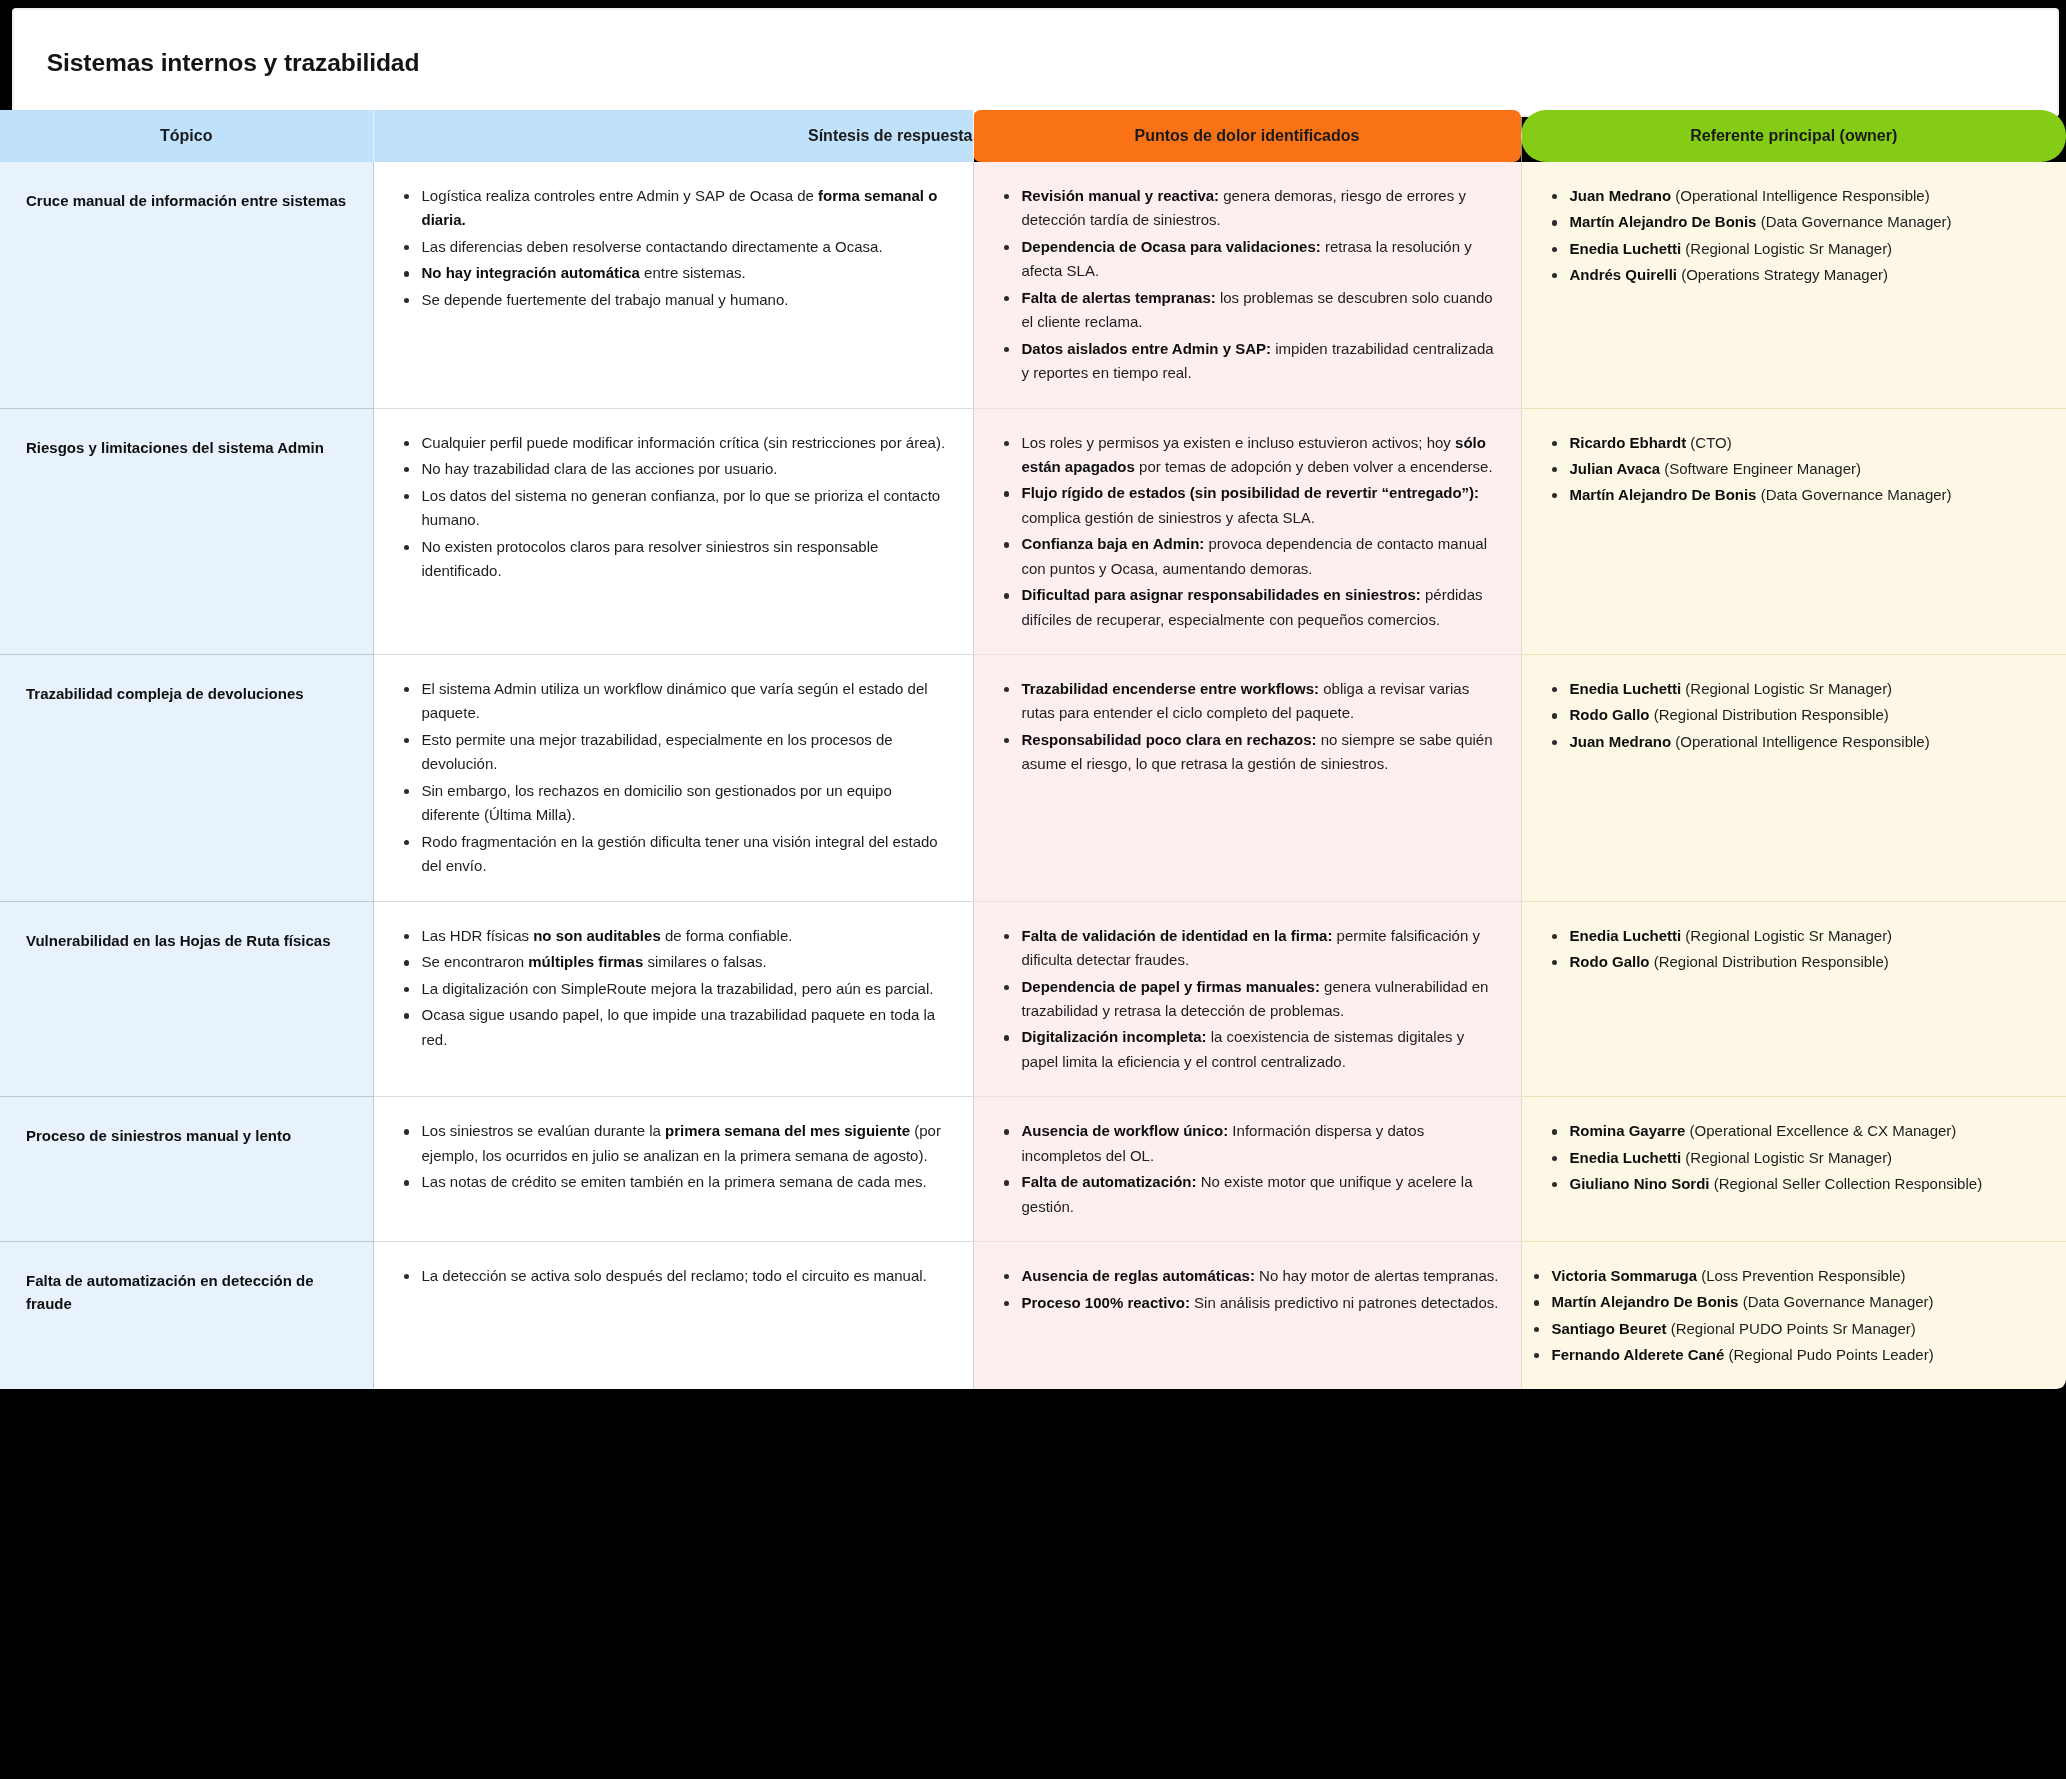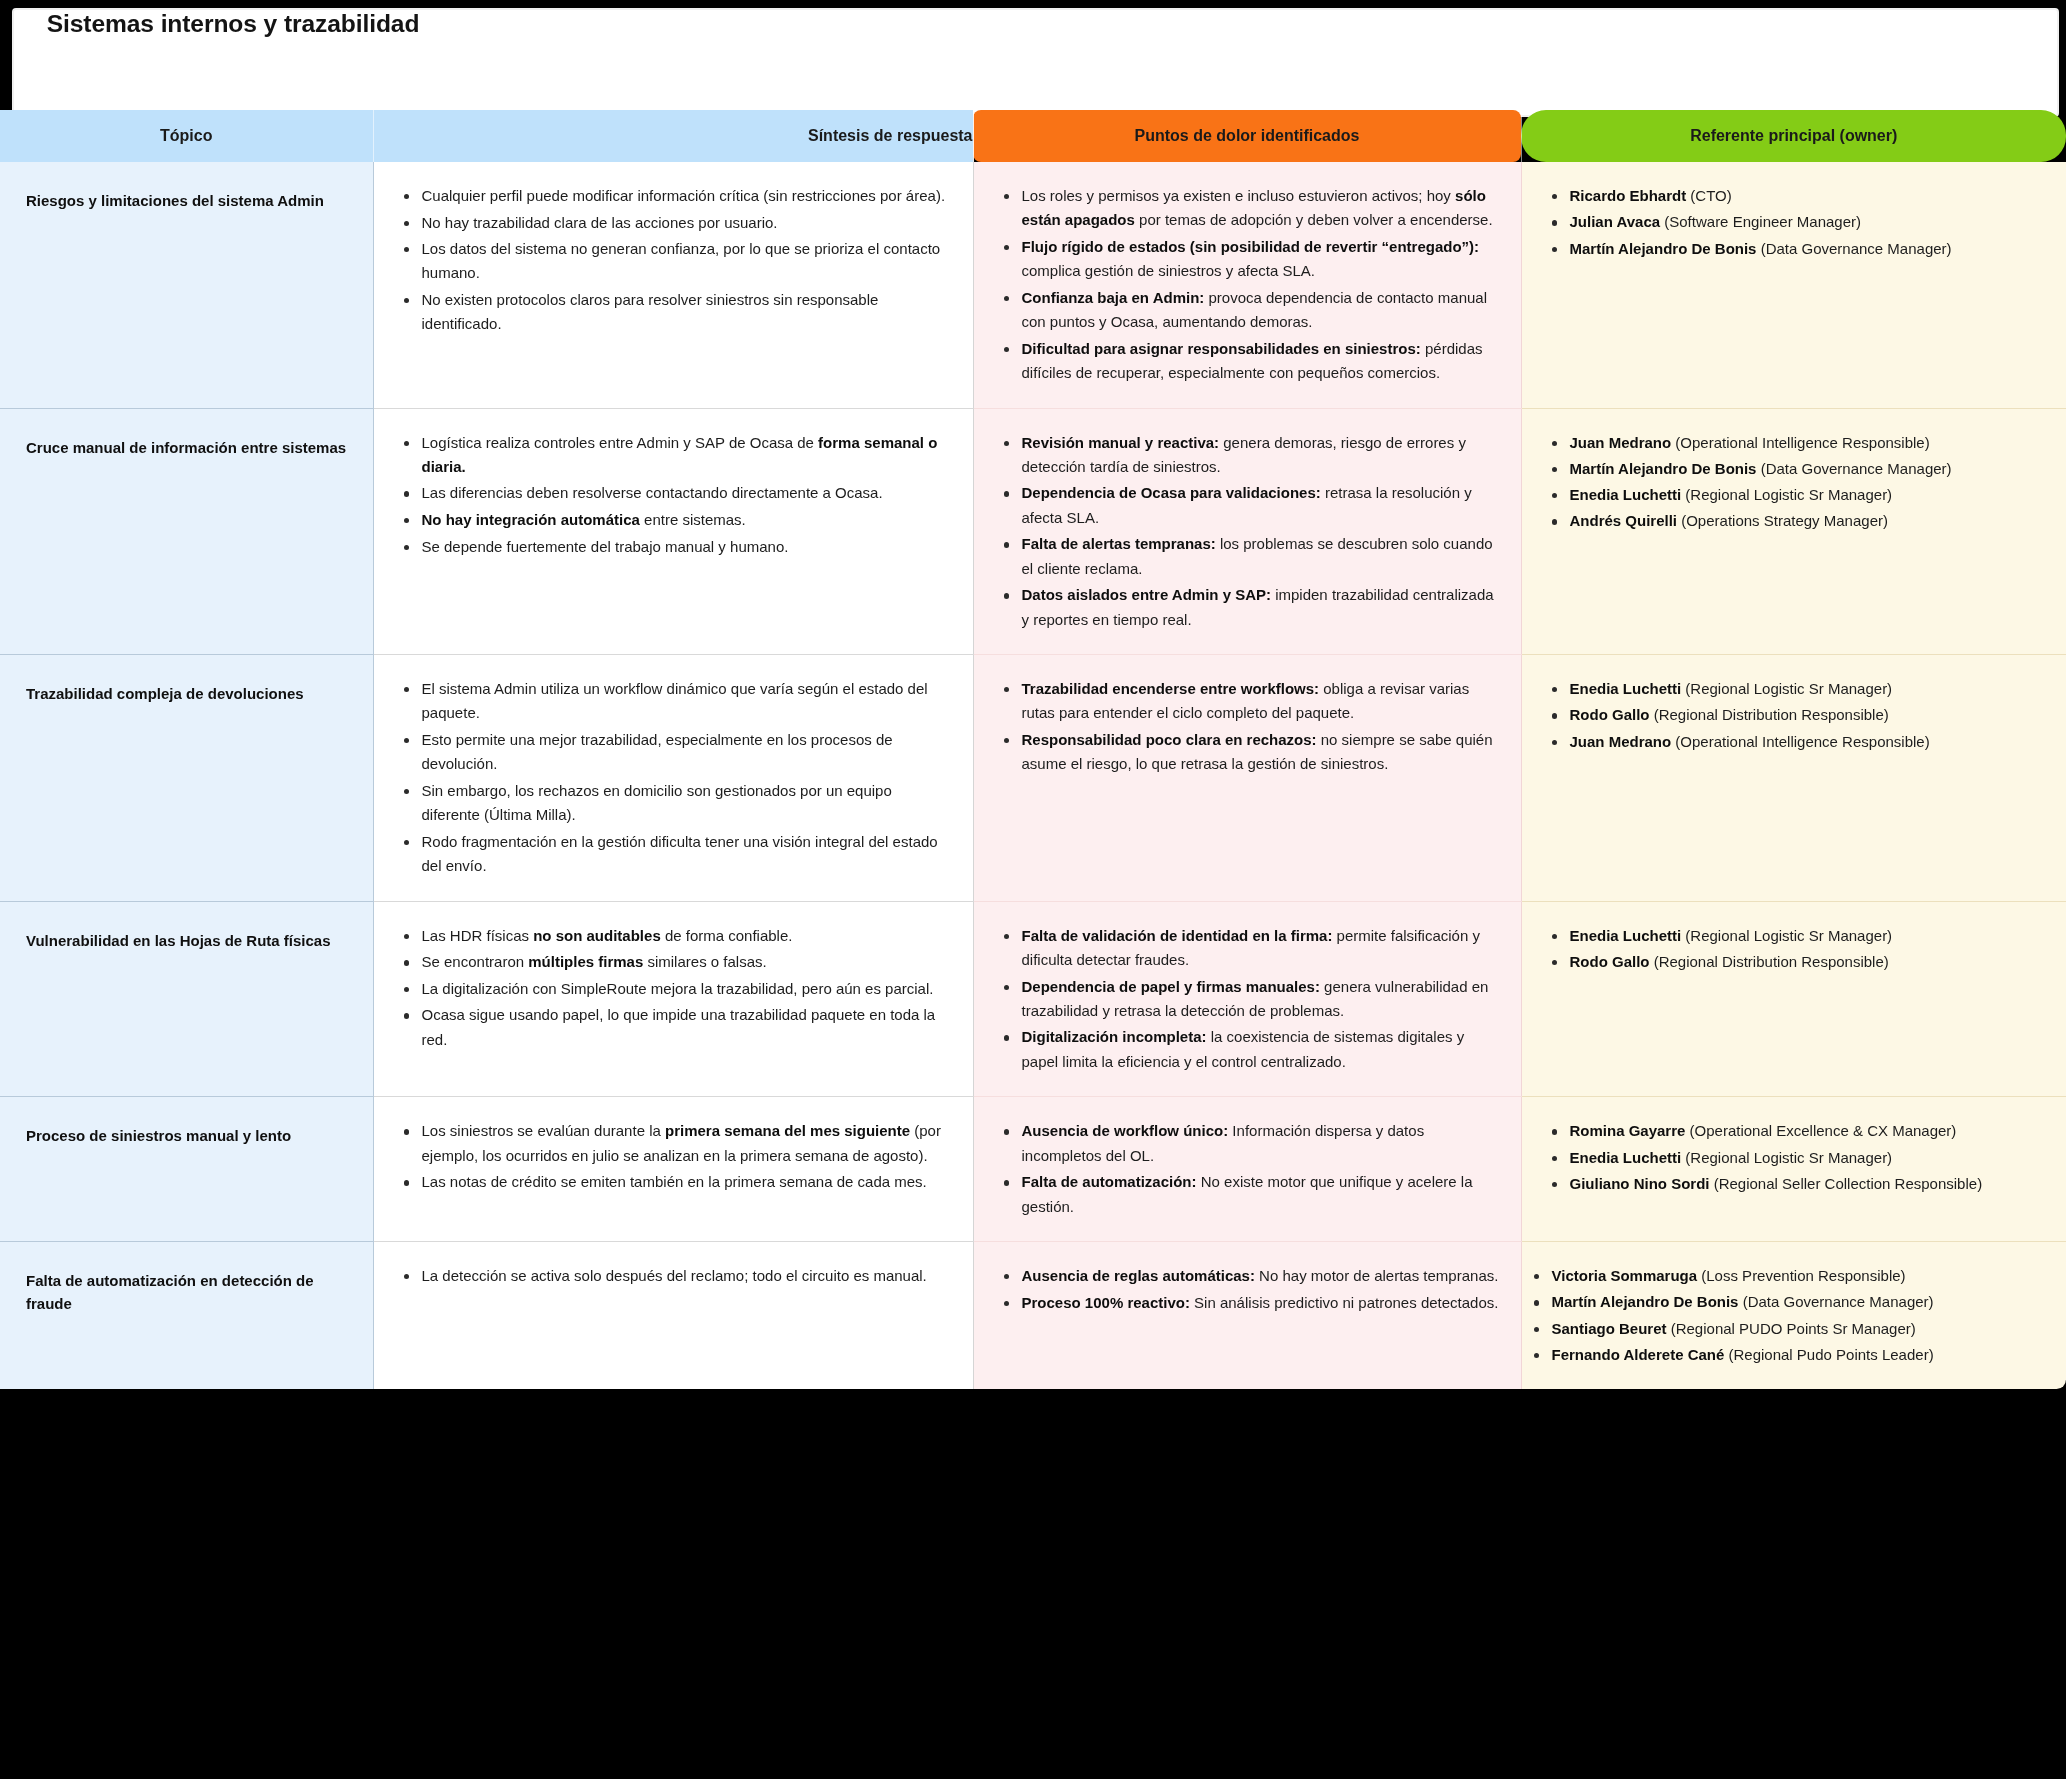--- a/index.html
+++ b/index.html
@@ -18,21 +18,21 @@
   .title-card {
     position: absolute;
     left: 11.7px;
     top: 8.2px;
     width: 2047px;
     height: 109px;
     background: #ffffff;
     border-radius: 4px;
     border: 2.9px solid #f0f0f0;
     display: flex;
-    align-items: flex-start;
+    align-items: center;
   }
   .title-text {
     margin-left: 33px;
     font-size: 24.6px;
     font-weight: bold;
     color: #141414;
     letter-spacing: -0.1px;
   }
   
   .table-wrap {
@@ -140,20 +140,47 @@
       <thead>
         <tr>
           <th class="h-topic">Tópico</th>
           <th class="h-synth">Síntesis de respuesta</th>
           <th class="h-pain">Puntos de dolor identificados</th>
           <th class="h-owner">Referente principal (owner)</th>
         </tr>
       </thead>
       <tbody>
           <tr>
+            <td class="t-topic">Cruce manual de información entre sistemas</td>
+            <td class="t-synth">
+              <ul class="cell-list">
+                <li>Logística realiza controles entre Admin y SAP de Ocasa de <b>forma semanal o diaria.</b></li>
+                <li>Las diferencias deben resolverse contactando directamente a Ocasa.</li>
+                <li><b>No hay integración automática</b> entre sistemas.</li>
+                <li>Se depende fuertemente del trabajo manual y humano.</li>
+              </ul>
+            </td>
+            <td class="t-pain">
+              <ul class="cell-list">
+                <li><b>Revisión manual y reactiva:</b> genera demoras, riesgo de errores y detección tardía de siniestros.</li>
+                <li><b>Dependencia de Ocasa para validaciones:</b> retrasa la resolución y afecta SLA.</li>
+                <li><b>Falta de alertas tempranas:</b> los problemas se descubren solo cuando el cliente reclama.</li>
+                <li><b>Datos aislados entre Admin y SAP:</b> impiden trazabilidad centralizada y reportes en tiempo real.</li>
+              </ul>
+            </td>
+            <td class="t-owner">
+              <ul class="cell-list">
+                <li><b>Juan Medrano</b> (Operational Intelligence Responsible)</li>
+                <li><b>Martín Alejandro De Bonis</b> (Data Governance Manager)</li>
+                <li><b>Enedia Luchetti</b> (Regional Logistic Sr Manager)</li>
+                <li><b>Andrés Quirelli</b> (Operations Strategy Manager)</li>
+              </ul>
+            </td>
+          </tr>
+          <tr>
             <td class="t-topic">Riesgos y limitaciones del sistema Admin</td>
             <td class="t-synth">
               <ul class="cell-list">
                 <li>Cualquier perfil puede modificar información crítica (sin restricciones por área).</li>
                 <li>No hay trazabilidad clara de las acciones por usuario.</li>
                 <li>Los datos del sistema no generan confianza, por lo que se prioriza el contacto humano.</li>
                 <li>No existen protocolos claros para resolver siniestros sin responsable identificado.</li>
               </ul>
             </td>
             <td class="t-pain">
@@ -166,47 +193,20 @@
             </td>
             <td class="t-owner">
               <ul class="cell-list">
                 <li><b>Ricardo Ebhardt</b> (CTO)</li>
                 <li><b>Julian Avaca</b> (Software Engineer Manager)</li>
                 <li><b>Martín Alejandro De Bonis</b> (Data Governance Manager)</li>
               </ul>
             </td>
           </tr>
           <tr>
-            <td class="t-topic">Cruce manual de información entre sistemas</td>
-            <td class="t-synth">
-              <ul class="cell-list">
-                <li>Logística realiza controles entre Admin y SAP de Ocasa de <b>forma semanal o diaria.</b></li>
-                <li>Las diferencias deben resolverse contactando directamente a Ocasa.</li>
-                <li><b>No hay integración automática</b> entre sistemas.</li>
-                <li>Se depende fuertemente del trabajo manual y humano.</li>
-              </ul>
-            </td>
-            <td class="t-pain">
-              <ul class="cell-list">
-                <li><b>Revisión manual y reactiva:</b> genera demoras, riesgo de errores y detección tardía de siniestros.</li>
-                <li><b>Dependencia de Ocasa para validaciones:</b> retrasa la resolución y afecta SLA.</li>
-                <li><b>Falta de alertas tempranas:</b> los problemas se descubren solo cuando el cliente reclama.</li>
-                <li><b>Datos aislados entre Admin y SAP:</b> impiden trazabilidad centralizada y reportes en tiempo real.</li>
-              </ul>
-            </td>
-            <td class="t-owner">
-              <ul class="cell-list">
-                <li><b>Juan Medrano</b> (Operational Intelligence Responsible)</li>
-                <li><b>Martín Alejandro De Bonis</b> (Data Governance Manager)</li>
-                <li><b>Enedia Luchetti</b> (Regional Logistic Sr Manager)</li>
-                <li><b>Andrés Quirelli</b> (Operations Strategy Manager)</li>
-              </ul>
-            </td>
-          </tr>
-          <tr>
             <td class="t-topic">Trazabilidad compleja de devoluciones</td>
             <td class="t-synth">
               <ul class="cell-list">
                 <li>El sistema Admin utiliza un workflow dinámico que varía según el estado del paquete.</li>
                 <li>Esto permite una mejor trazabilidad, especialmente en los procesos de devolución.</li>
                 <li>Sin embargo, los rechazos en domicilio son gestionados por un equipo diferente (Última Milla).</li>
                 <li>Rodo fragmentación en la gestión dificulta tener una visión integral del estado del envío.</li>
               </ul>
             </td>
             <td class="t-pain">

